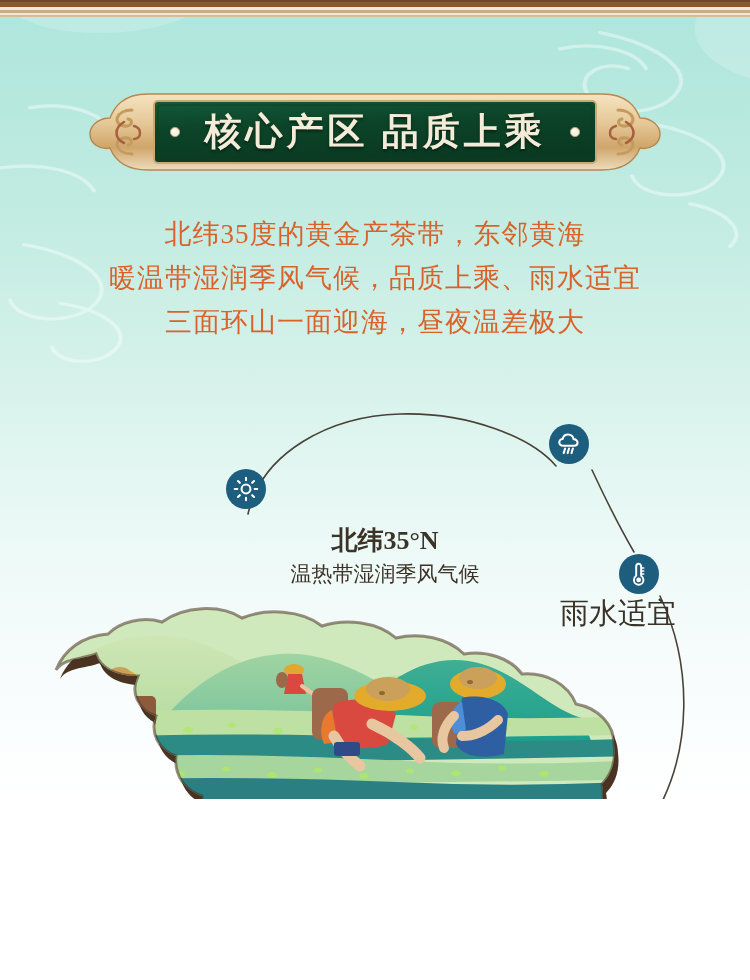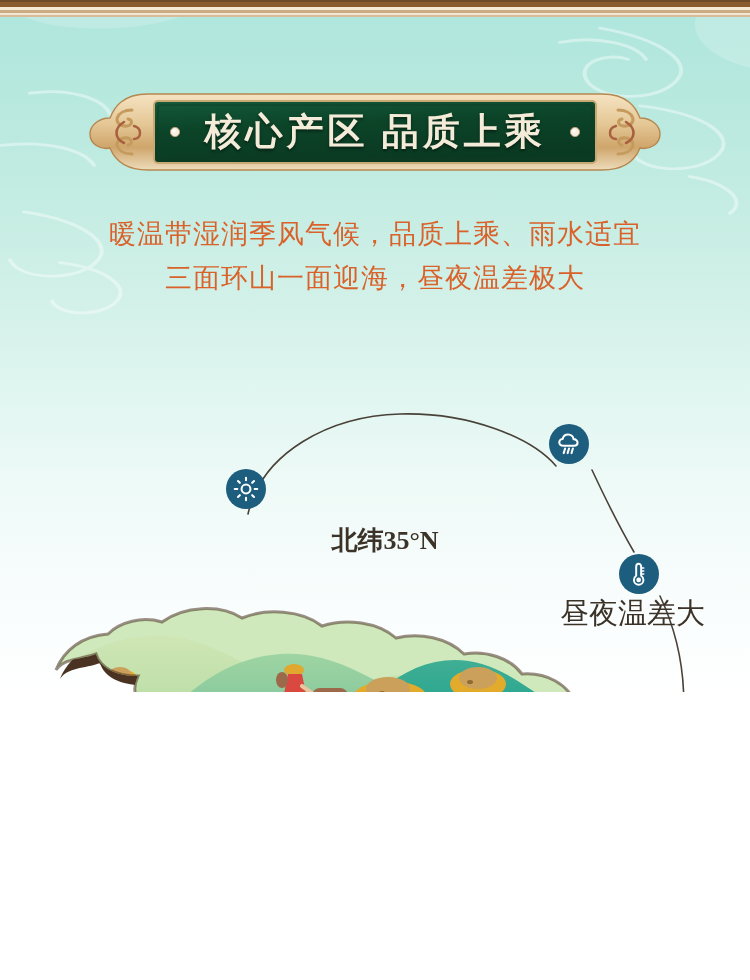--- a/index.html
+++ b/index.html
@@ -2,21 +2,21 @@
 <html><head>
 <meta charset="utf-8">
 <style>
   html,body{margin:0;padding:0;}
   body{
     width:750px;height:980px;overflow:hidden;
     font-family:"Liberation Serif","DejaVu Serif",serif;
     background:#ffffff;
   }
   .page{
-    position:relative;width:750px;height:692px;overflow:hidden;
+    position:relative;width:750px;height:799px;overflow:hidden;
     background:linear-gradient(180deg,#aee6dd 0%,#b6e8de 12%,#c3ece2 28%,#d3f1e9 44%,#e2f6f1 58%,#eefaf7 70%,#f6fcfb 82%,#fbfefe 92%,#ffffff 100%);
   }
 
   
   .topband{position:absolute;left:0;top:0;width:750px;height:17px;z-index:30;}
   .topband i{position:absolute;left:0;width:100%;display:block;}
   .tb1{top:0;height:2px;background:#6d4a2a;}
   .tb2{top:2px;height:5px;background:#8a5a2f;}
   .tb3{top:7px;height:3px;background:#f6ead6;}
   .tb4{top:10px;height:3px;background:#cbab84;}
@@ -147,20 +147,21 @@
 
       <circle cx="87" cy="44" r="4.6" fill="#f7efe2" stroke="#c0a279" stroke-width="1"></circle>
       <circle cx="86" cy="43" r="1.8" fill="#fffdf8"></circle>
       <circle cx="487" cy="44" r="4.6" fill="#f7efe2" stroke="#c0a279" stroke-width="1"></circle>
       <circle cx="486" cy="43" r="1.8" fill="#fffdf8"></circle>
     </svg>
     <div class="banner-text">核心产区  品质上乘</div>
   </div>
 
   <div class="intro">
+    <div>北纬35度的黄金产茶带，东邻黄海</div>
     <div>暖温带湿润季风气候，品质上乘、雨水适宜</div>
     <div>三面环山一面迎海，昼夜温差极大</div>
   </div>
 
   <div class="diagram">
     <svg viewBox="0 0 750 980">
       <g fill="none" stroke="#3b3228" stroke-width="1.6" opacity=".92" stroke-linecap="round">
 
         <path d="M248 514 C 262 452, 330 416, 400 414 C 470 412, 532 438, 556 466"></path>
 
@@ -208,22 +209,23 @@
                C 14.1 21.9, 16.1 20, 16.1 17.5 C 16.1 15.9, 15.3 14.5, 14 13.6 Z" fill="none" stroke="#ffffff" stroke-width="1.8" stroke-linejoin="round"></path>
       <circle cx="11.7" cy="17.5" r="2.2" fill="#ffffff"></circle>
       <g stroke="#ffffff" stroke-width="1.4" stroke-linecap="round">
         <line x1="14" y1="6.4" x2="16.4" y2="6.4"></line>
         <line x1="14" y1="9.2" x2="16.4" y2="9.2"></line>
         <line x1="14" y1="12" x2="16.4" y2="12"></line>
       </g>
     </svg>
   </div>
 
-  <div class="lab big lab-temp">昼夜温差大</div>
+  <div class="lab big lab-temp">雨水适宜</div>
   <div class="lab mid lab-lat">北纬35°N</div>
+  <div class="lab sub lab-clim">温热带湿润季风气候</div>
 
   <div class="map">
     <svg viewBox="0 0 718 330">
       <defs>
         <clipPath id="mapclip">
           <path d="M40 78 C 48 58, 66 44, 92 42 C 104 30, 126 24, 146 30
                    C 168 14, 204 12, 226 26 C 250 16, 286 18, 306 34
                    C 330 26, 362 30, 380 46 C 404 40, 432 46, 448 62
                    C 470 58, 494 66, 506 82 C 530 80, 552 92, 560 112
                    C 582 116, 598 132, 598 152 C 600 168, 596 182, 586 192

